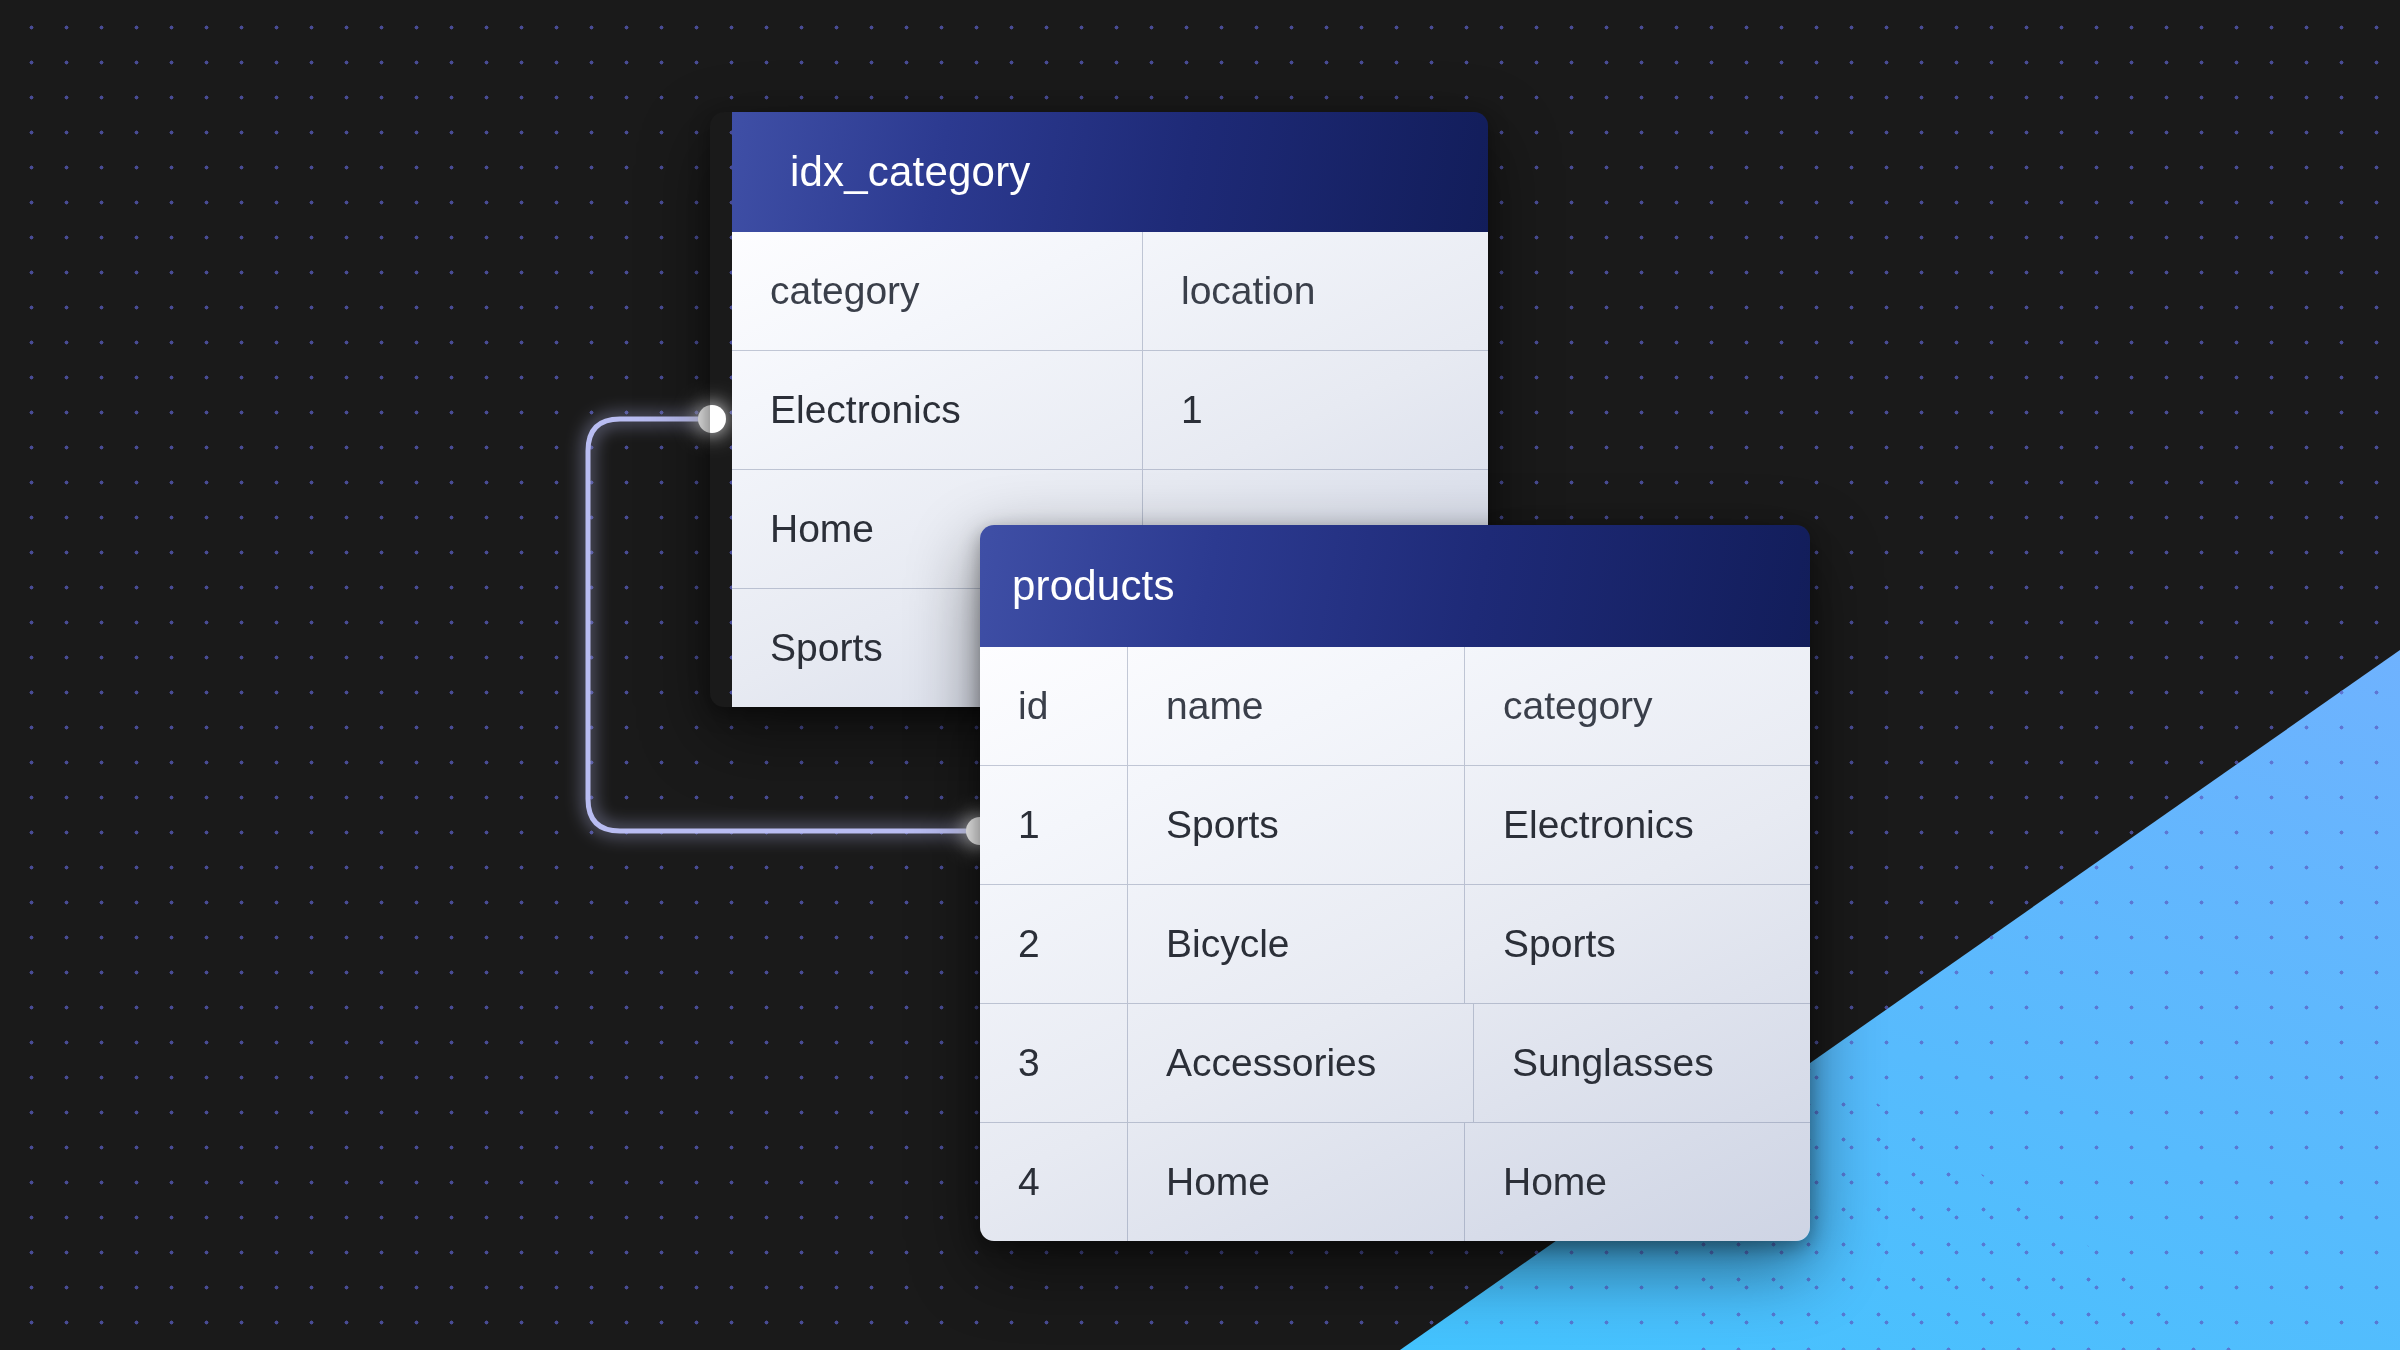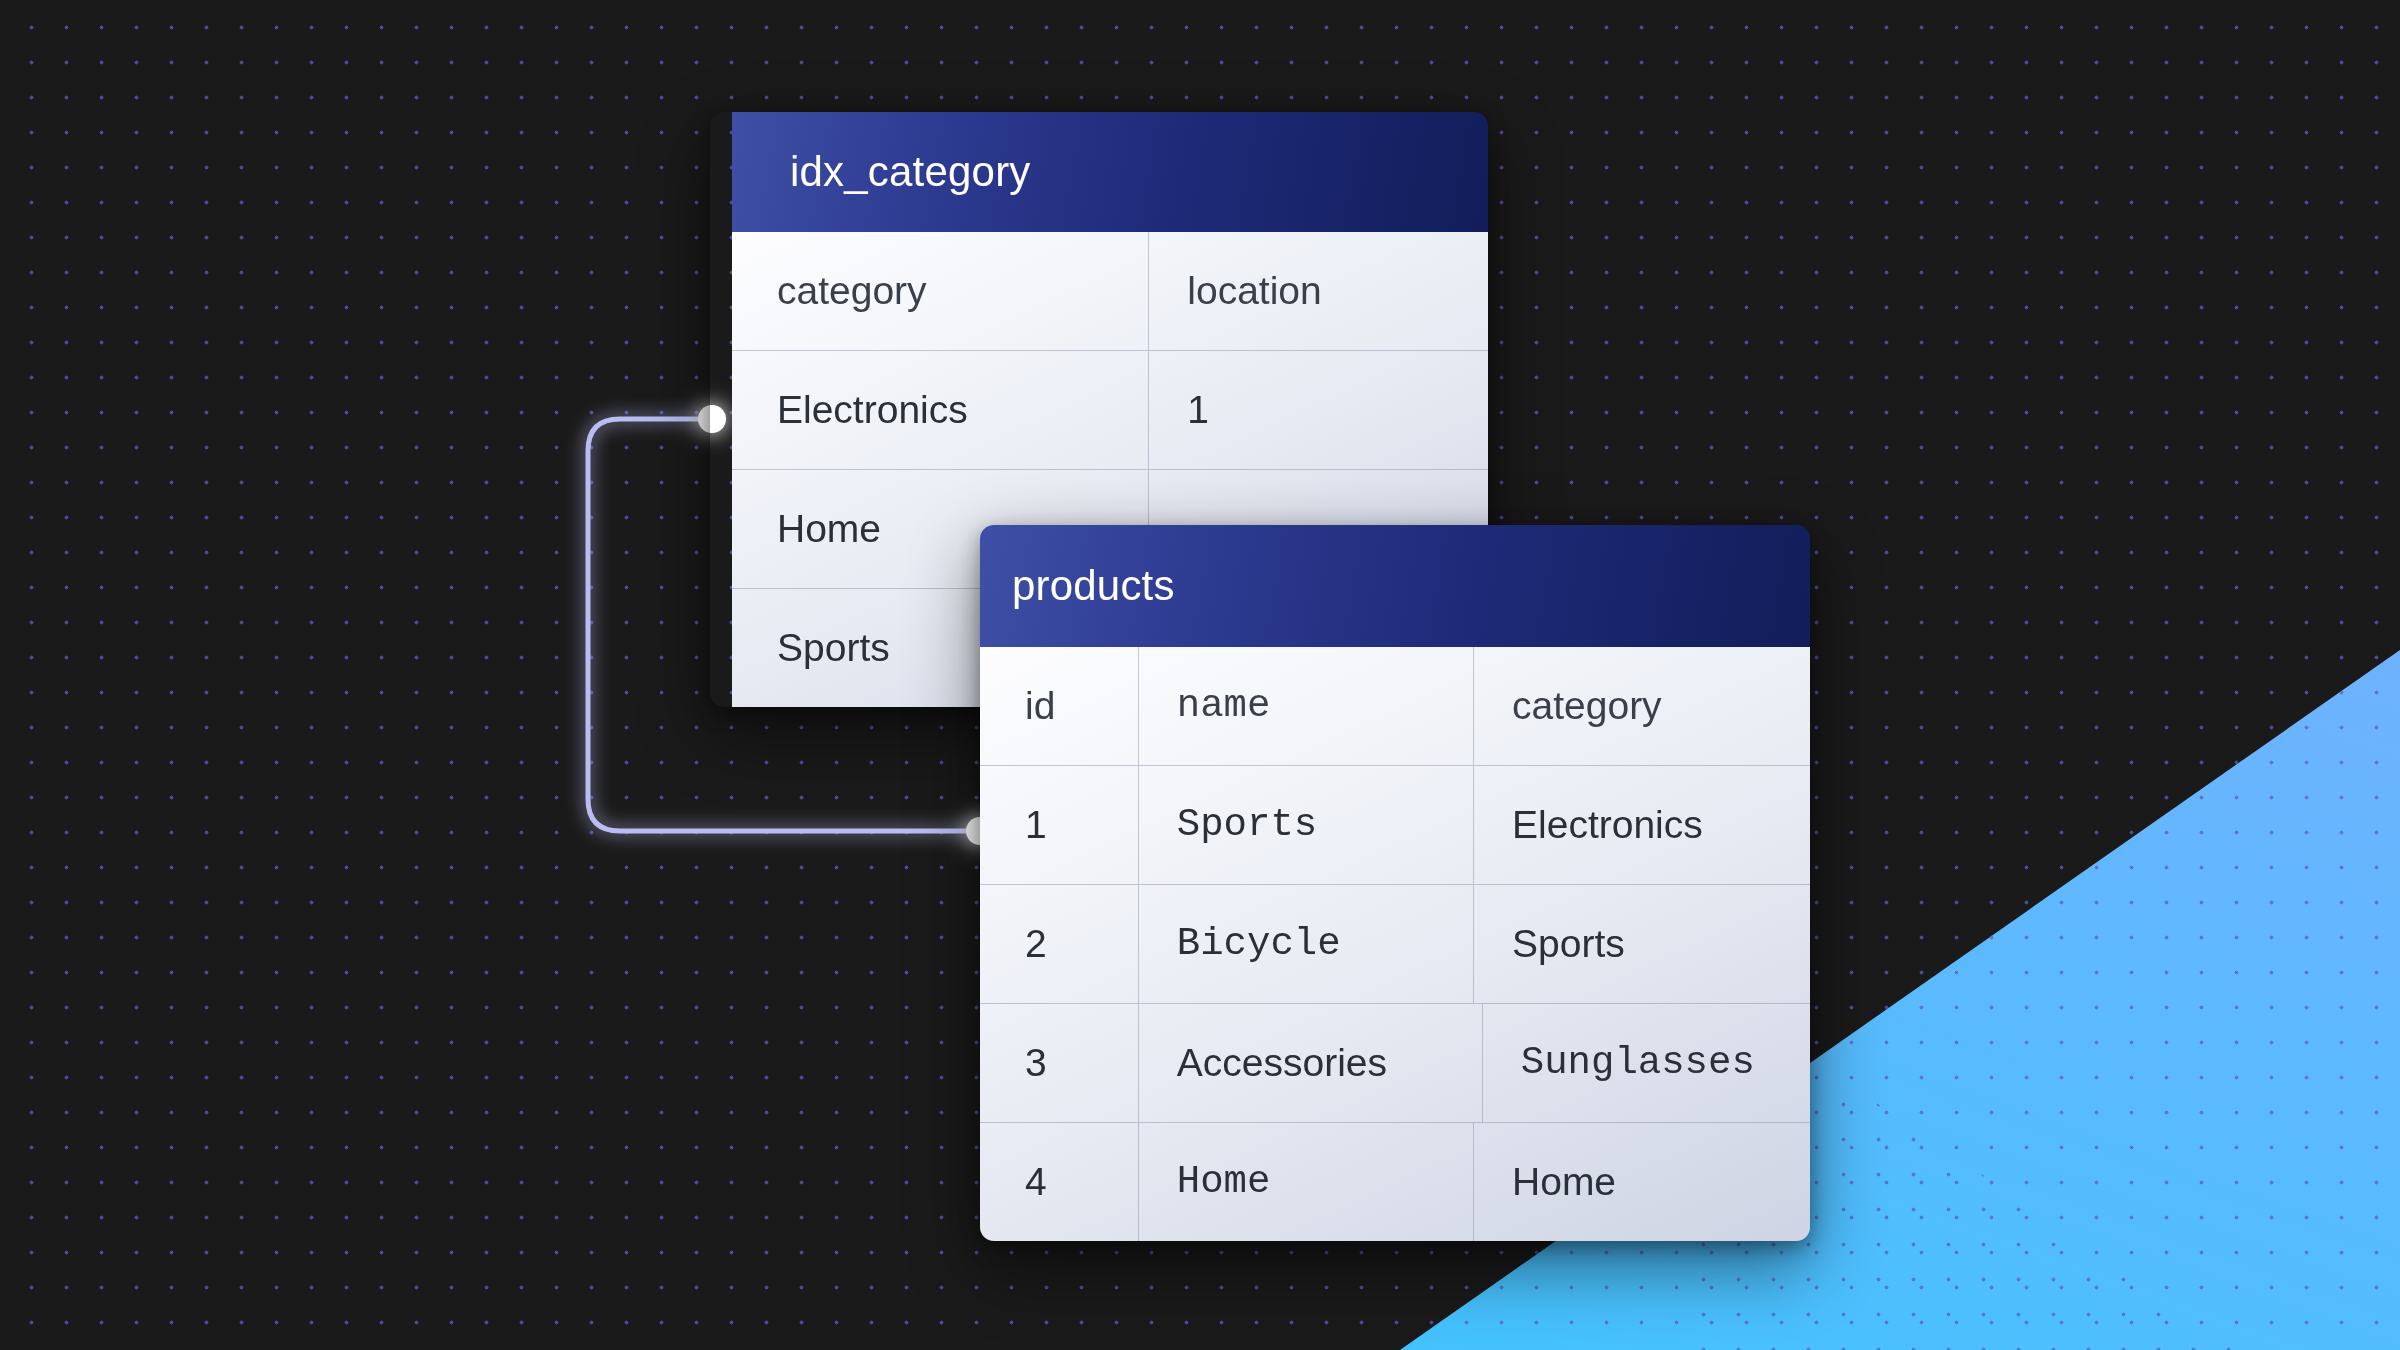--- a/index.html
+++ b/index.html
@@ -112,34 +112,33 @@
   }
   .trow{display:flex;}
   .trow + .trow{border-top:1px solid rgba(120,132,160,.42);}
   .tcell{
     display:flex;align-items:center;
     font-size:39px;
     color:#2b2f38;
     padding-left:38px;
     box-sizing:border-box;
     height:118px;
-    margin-left:7px;
   }
   .tcell + .tcell{border-left:1px solid rgba(120,132,160,.42);}
   .hdr-row .tcell{color:#3a3f4a;}
 
   
   #panel-idx{left:710px;top:112px;width:756px;padding-left:22px;}
   #panel-idx .c0{width:410px;}
   #panel-idx .c1{width:346px;text-align:right;}
 
   
   #panel-products{left:980px;top:525px;width:830px;}
   #panel-products .c0{width:147px;}
-  #panel-products .c1{width:337px;font-family:Liberation Mono, monospace;}
+  #panel-products .c1{width:337px;}
   #panel-products .c2{width:346px;}
   #panel-products .panel-header{height:122px;padding-left:32px;}
 </style>
 </head>
 <body>
 
 <div id="canvas">
 
   <div class="bg-layer">
     <div class="blob-purple"></div>

